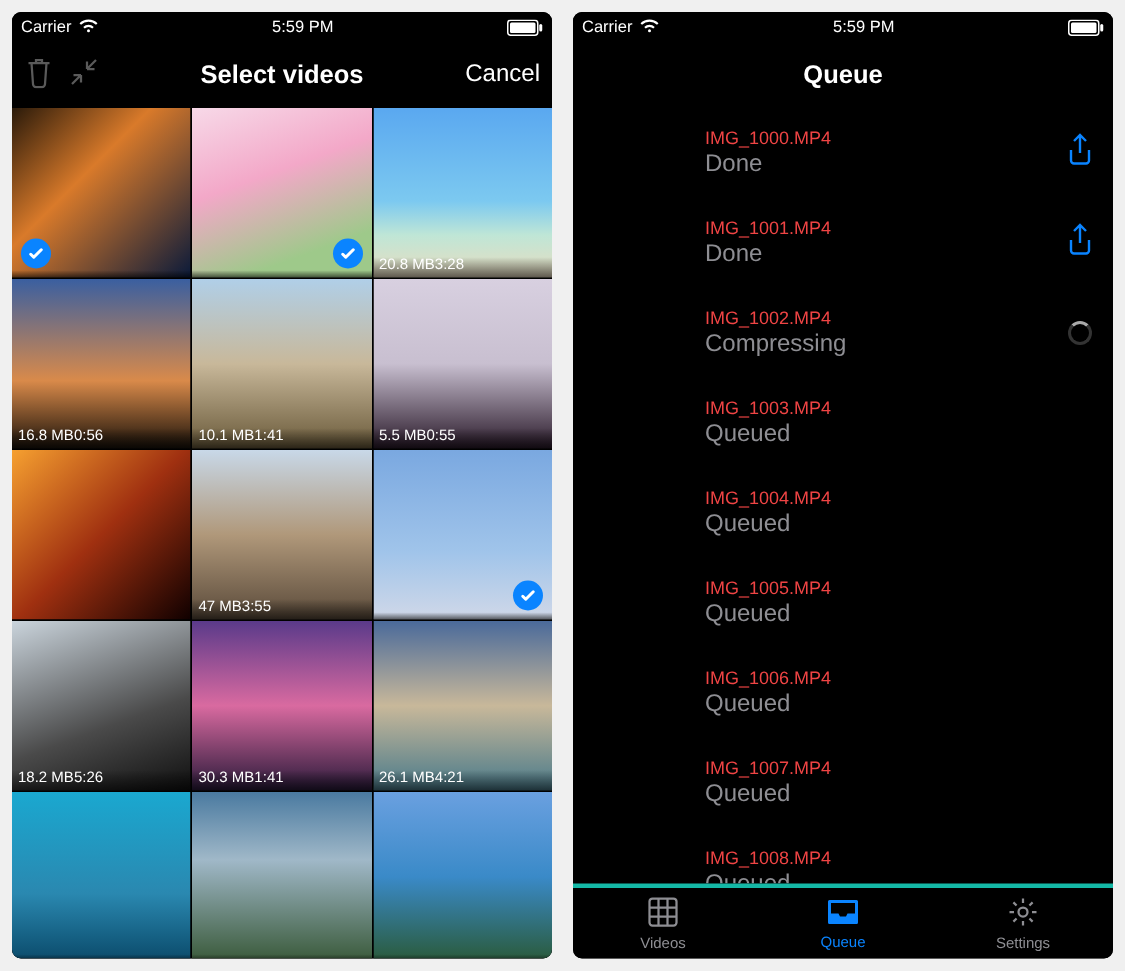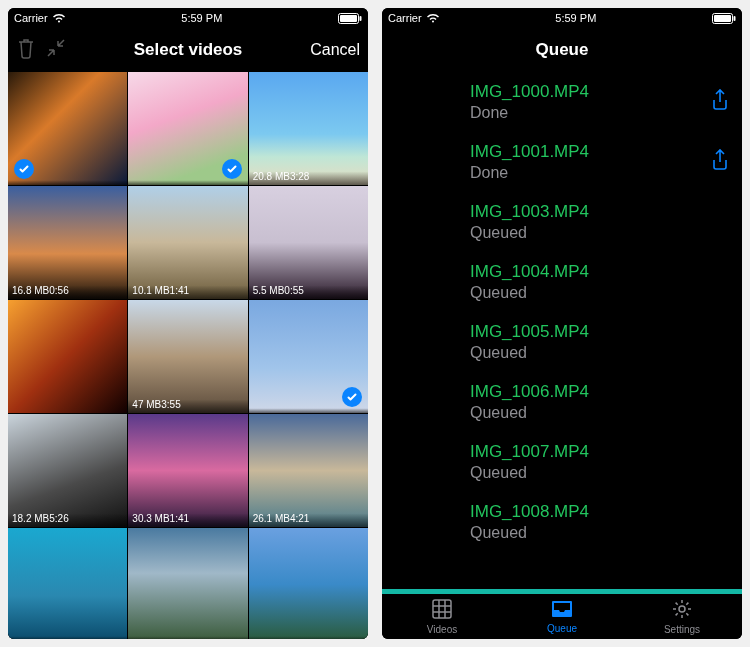--- a/index.html
+++ b/index.html
@@ -25,21 +25,21 @@
   
   .status-bar {
     height: 20px;
     display: flex;
     align-items: center;
     justify-content: space-between;
     padding: 0 6px;
     font-size: 11px;
     background: #000;
   }
-  .status-left, .status-right { display: flex; align-items: center; gap: 4px; }
+  .status-left, .status-right { display: flex; gap: 4px; }
   .status-right svg { display: block; }
   
   .nav-bar {
     height: 44px;
     display: flex;
     align-items: center;
     justify-content: space-between;
     padding: 0 8px;
     background: #000;
   }
@@ -109,29 +109,29 @@
     height: 60px;
     padding-right: 10px;
   }
   .qthumb {
     width: 78px; height: 58px;
     margin-right: 10px;
     position: relative;
     overflow: hidden;
   }
   .qtext { flex: 1; }
-  .qname { font-size: 17px; color: #22c55e; }
+  .qname { font-size: 12px; color: #ef4444; }
   .qstatus { font-size: 16px; color: #8e8e93; margin-top: 2px; }
   .qaction { width: 24px; display: flex; justify-content: center; }
   .share-icon { color: #0a84ff; }
   
   .tab-bar {
     height: 50px;
     display: flex;
-    border-top: 5px solid #14b8a6;
+    border-top: 3px solid #14b8a6;
     background: #000;
     justify-content: center;
   }
   .tab {
     flex: 1;
     display: flex;
     flex-direction: column;
     align-items: center;
     justify-content: center;
     gap: 2px;
@@ -356,20 +356,32 @@
       <div class="qstatus">Done</div>
     </div>
     <div class="qaction">
           <span class="share-icon"><svg width="20" height="24" viewBox="0 0 20 24" fill="none" stroke="currentColor" stroke-width="1.6">
               <path d="M10 2v12M6 6l4-4 4 4M4 12v7a2 2 0 002 2h8a2 2 0 002-2v-7"></path>
             </svg></span>
         </div>
       </div>
       <div class="qrow">
     <div class="qthumb">
+          <div class="thumb" style="background:linear-gradient(180deg,#5aa8f0 0%,#7cc9f0 55%,#bfe6d6 75%,#e8dcc0 100%)"></div>
+        </div>
+    <div class="qtext">
+      <div class="qname">IMG_1002.MP4</div>
+      <div class="qstatus">Compressing</div>
+    </div>
+    <div class="qaction">
+          <div class="spinner"></div>
+        </div>
+      </div>
+      <div class="qrow">
+    <div class="qthumb">
           <div class="thumb" style="background:linear-gradient(180deg,#3a5fa0 0%,#d98a4a 60%,#1a120a 100%)"></div>
         </div>
     <div class="qtext">
       <div class="qname">IMG_1003.MP4</div>
       <div class="qstatus">Queued</div>
     </div>
     <div class="qaction"></div>
       </div>
       <div class="qrow">
     <div class="qthumb">

